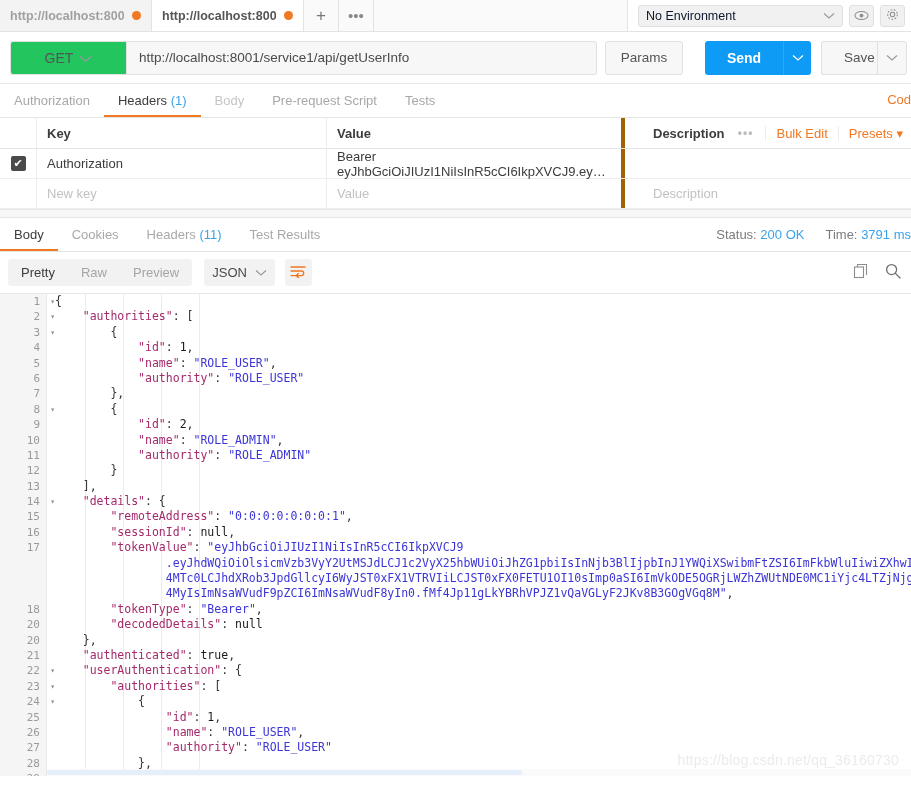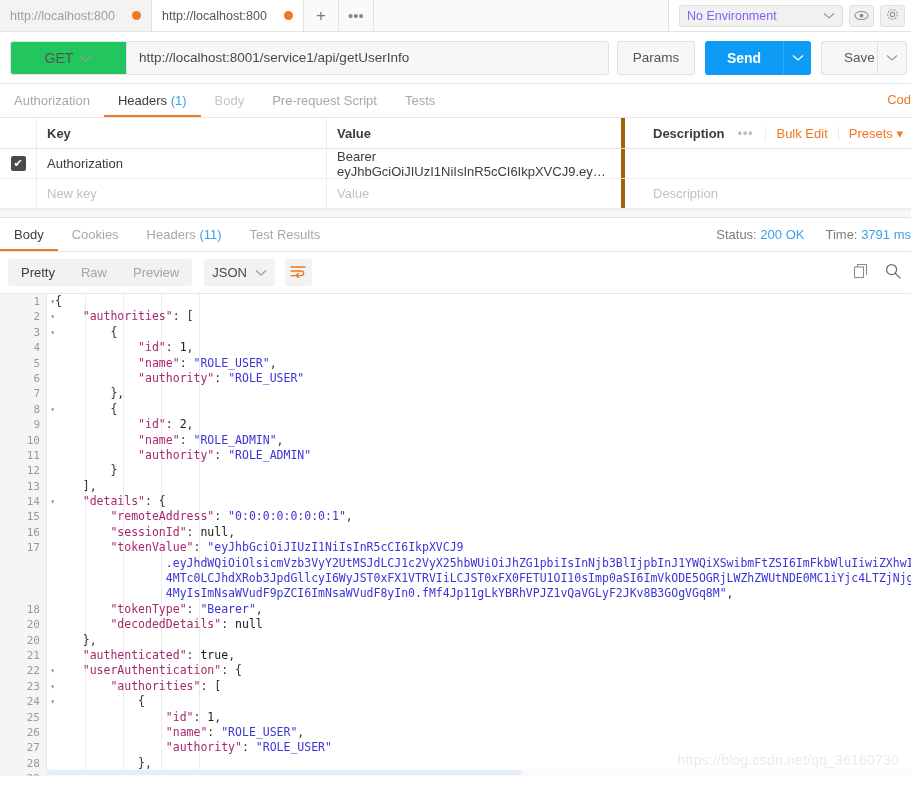--- a/index.html
+++ b/index.html
@@ -19,39 +19,39 @@
     border-bottom: 1px solid #e3e3e3;
   }
   .req-tab {
     display:flex; align-items:center; gap:8px;
     padding: 0 10px; min-width: 152px; max-width:152px;
     border-right: 1px solid #e3e3e3;
     background:#f3f3f3; font-size: 12.5px; color:#a0a0a0;
     overflow:hidden; white-space:nowrap;
   }
   .req-tab.active { background:#fff; color:#555; }
-  .req-tab .lbl { flex:1; overflow:hidden; text-overflow:clip; white-space:nowrap; }
+  .req-tab .lbl { flex:1; overflow:hidden; text-overflow:clip; white-space:nowrap;font-weight:bold; }
   .dot { width:9px; height:9px; border-radius:50%; background:#f07822; flex:none; }
   .tab-btn {
     width: 35px; display:flex; align-items:center; justify-content:center;
     border-right:1px solid #e3e3e3; color:#8a8a8a; font-size:15px; background:#fafafa;
   }
   .tab-btn.plus { font-size:17px; font-weight:300; color:#777; }
   .tabbar-spacer { flex:1; background:#fafafa; border-bottom:0; }
 
   
   .envwrap {
     display:flex; align-items:center; gap:6px;
     padding: 0 6px 0 10px; background:#fff;
     border-left:1px solid #e3e3e3; height:100%;
   }
   .env-select {
-    width:164px; height:22px; background:#f1f1f1; border:1px solid #e0e0e0;
+    width:205px; height:22px; background:#f1f1f1; border:1px solid #e0e0e0;
     border-radius:3px; display:flex; align-items:center; justify-content:space-between;
-    padding: 0 7px; font-size:12.5px; color:#8b5cf6;
+    padding: 0 7px; font-size:12.5px; color:#0f172a;
   }
   .sq-btn {
     width:25px; height:22px; background:#f1f1f1; border:1px solid #e0e0e0;
     border-radius:3px; display:flex; align-items:center; justify-content:center;
     color:#8d8d8d;
   }
 
   
   .urlbar {
     display:flex; align-items:center; height:52px;
@@ -66,21 +66,21 @@
     flex:1; height:34px; background:#f7f7f7; border:1px solid #e0e0e0;
     border-radius: 0 3px 3px 0; display:flex; align-items:center;
     padding: 0 12px; font-size:13.5px; color:#4a4a4a;
   }
   .params-btn {
     height:34px; min-width:78px; margin-left:8px; background:#f7f7f7;
     border:1px solid #e0e0e0; border-radius:3px;
     display:flex; align-items:center; justify-content:center;
     font-size:13.5px; color:#555;
   }
-  .send-group { display:flex; margin-left:10px; }
+  .send-group { display:flex; margin-left:22px; }
   .send-btn {
     height:34px; width:78px; background:#0d9bf5; color:#fff;
     font-size:14px; font-weight:bold; border-radius:3px 0 0 3px;
     display:flex; align-items:center; justify-content:center;
   }
   .send-caret {
     height:34px; width:28px; background:#0d9bf5; color:#fff;
     border-left:1px solid #2da8f7; border-radius:0 3px 3px 0;
     display:flex; align-items:center; justify-content:center;
   }

